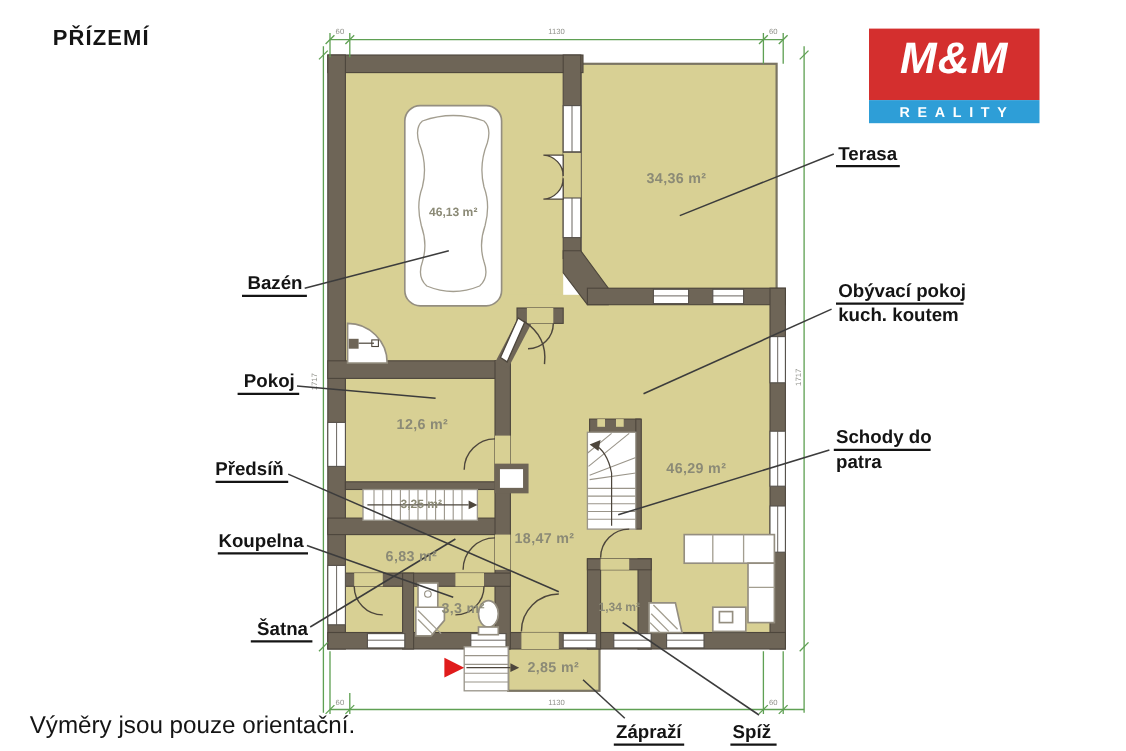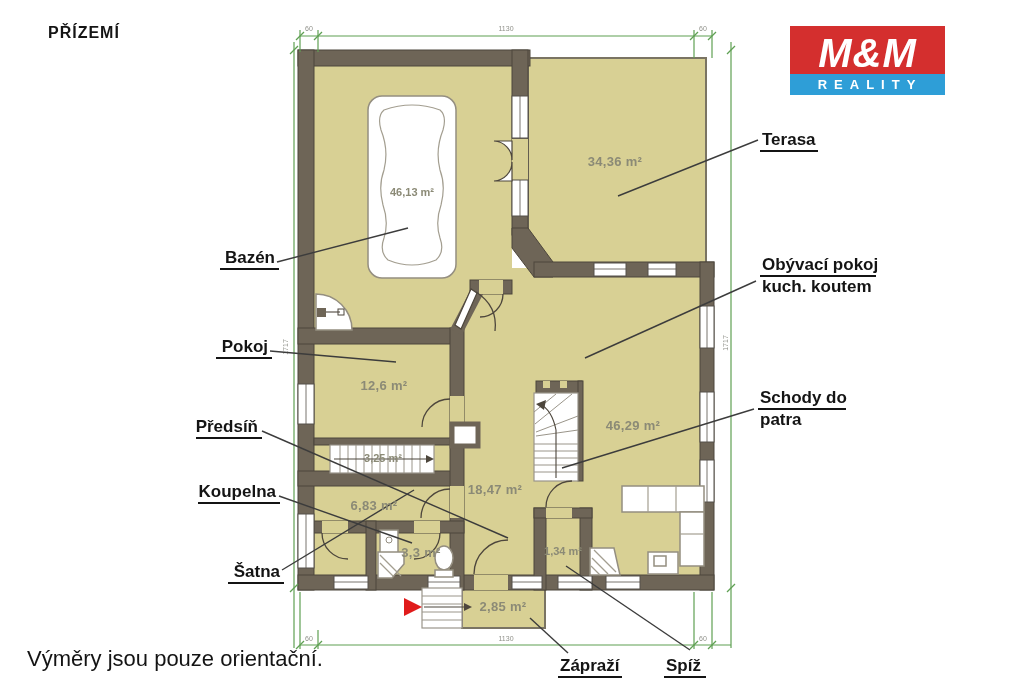--- a/index.html
+++ b/index.html
@@ -24,25 +24,25 @@
   .guide{stroke:#4d463c;stroke-width:1.1;fill:none;}
   .dim{stroke:#5fa053;stroke-width:1.2;fill:none;}
   .dimtxt{font:7px "Liberation Sans",sans-serif;fill:#8f9089;}
   .leader{stroke:#3c3c3c;stroke-width:1.4;fill:none;}
   .lbl{font:bold 17px "Liberation Sans",sans-serif;fill:#141414;}
   .ul{stroke:#141414;stroke-width:2;}
   .area{font:bold 13px "Liberation Sans",sans-serif;fill:#8b8a76;letter-spacing:.3px;}
   .area-sm{font:bold 11px "Liberation Sans",sans-serif;fill:#8b8a76;}
 
   
-  .title{position:absolute;left:48px;top:24px;font-weight:bold;font-size:16px;
+  .title{position:absolute;left:48px;top:24px;font-weight:bold;font-size:20px;
          letter-spacing:1px;color:#141414;text-align:center;}
   .footnote{position:absolute;left:27px;top:646px;font-weight:normal;font-size:22px;color:#141414;}
   .logo{position:absolute;left:790px;top:26px;width:155px;}
-  .logo-top{background:#d42f2e;color:#ffffff;height:48px;line-height:54px;text-align:center;
+  .logo-top{background:#d42f2e;color:#ffffff;height:65px;line-height:54px;text-align:center;
             font-weight:bold;font-size:40px;font-style:italic;letter-spacing:1px;}
   .logo-bottom{background:#2e9ed7;color:#ffffff;height:21px;line-height:21px;text-align:center;
                font-weight:bold;font-size:13px;letter-spacing:7px;padding-left:5px;}
 </style>
 </head>
 <body>
 
 <div class="stage">
 
 <svg viewBox="0 0 1024 683" width="1024" height="683">

